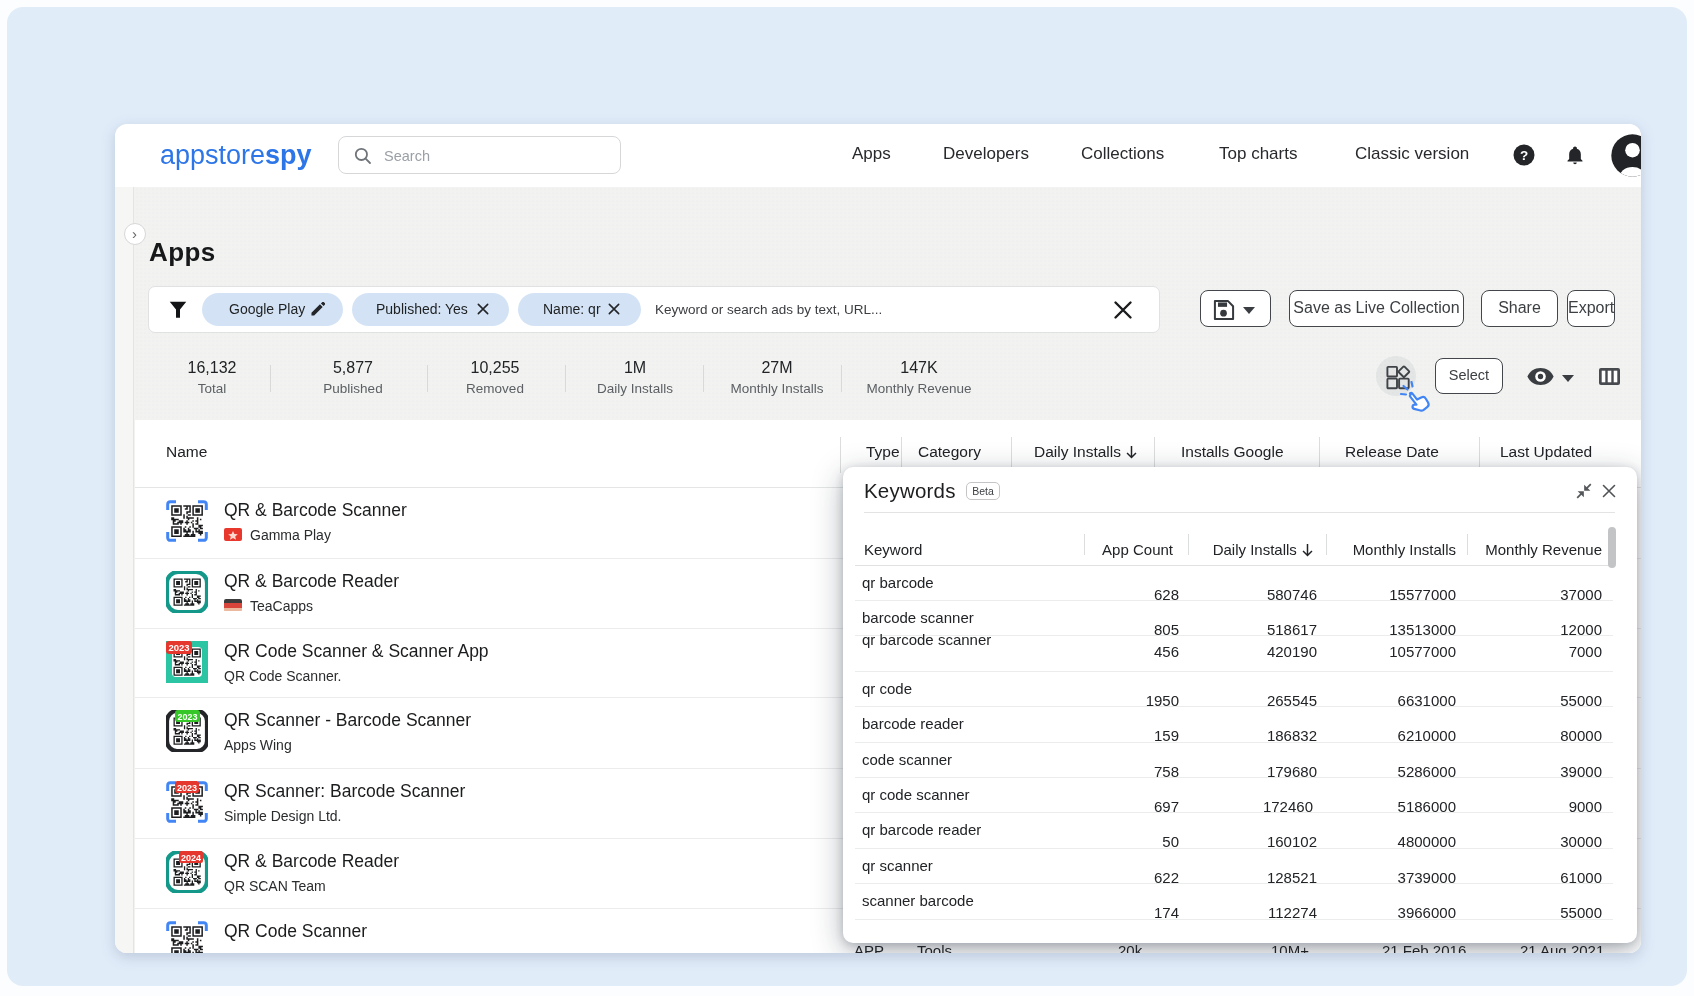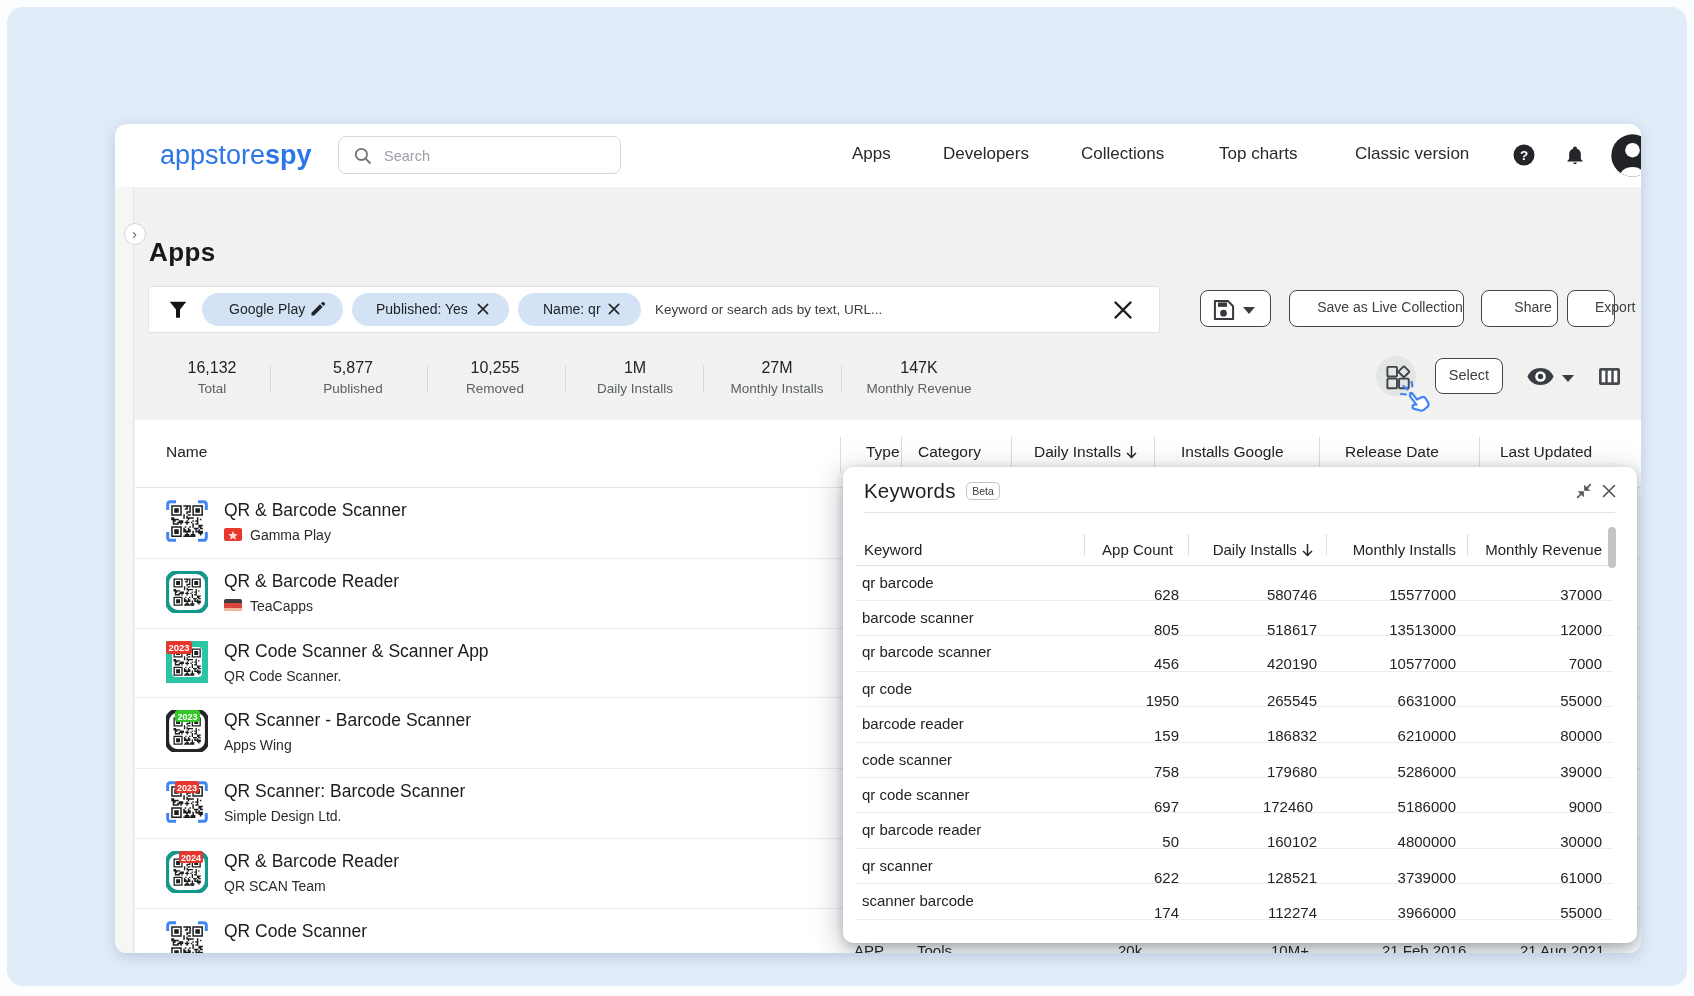--- a/index.html
+++ b/index.html
@@ -10,26 +10,26 @@
 .logo b{font-weight:700;}
 .search{position:absolute;left:200px;top:12px;width:283px;height:38px;border:1px solid #d5d7d9;border-radius:8px;background:#fff;}
 .search .ph{position:absolute;left:45px;top:11px;font-size:14.5px;color:#9aa0a6;}
 .search svg{position:absolute;left:14px;top:9px;}
 .navlink{position:absolute;top:20px;font-size:17px;line-height:19px;color:#27292c;}
 .content{position:absolute;left:0;top:63px;width:1526px;height:766px;background-color:#f2f3f1;background-image:radial-gradient(rgba(140,165,205,0.13) 0.55px,transparent 0.75px);background-size:4px 4px;}
 .siderail{position:absolute;left:0;top:0;width:19px;height:766px;background:#f6f7f5;border-right:1px solid #e4e5e3;}
 .circlebtn{position:absolute;left:9px;top:36px;width:22px;height:22px;border-radius:50%;background:#fff;border:1px solid #d7d7d7;color:#666;}
 .circlebtn:after{content:"\203A";position:absolute;left:7px;top:0px;font-size:15px;line-height:20px;}
 h1{position:absolute;left:34px;top:50px;font-size:26px;font-weight:700;color:#17181a;letter-spacing:0.4px;}
-.filterbar{position:absolute;left:33px;top:99px;width:1012px;height:47px;background:#fff;border:1px solid #e0e2e1;border-radius:2px;}
+.filterbar{position:absolute;left:33px;top:99px;width:1012px;height:47px;background:#fff;border:1px solid #e0e2e1;border-radius:7px;}
 .chip svg{display:block}
 .chip{position:absolute;top:5.5px;height:33px;background:#d3e3f5;border-radius:16.5px;font-size:14px;color:#1e2022;line-height:33px;}
 .fph{position:absolute;left:506px;top:15px;font-size:13.5px;color:#3b3d40;}
 .fx{position:absolute;left:962px;top:11px;width:24px;height:24px;}
-.btn{position:absolute;top:103px;height:37px;background:#fff;border:1.8px solid #43474c;border-radius:8px;font-size:14px;color:#3c4043;text-align:center;line-height:33px;padding-left:27px;}
+.btn{position:absolute;top:103px;height:37px;background:#fff;border:1.8px solid #43474c;border-radius:8px;font-size:16px;color:#3c4043;text-align:center;line-height:33px;}
 .stat{position:absolute;top:171px;text-align:center;}
 .stat .v{font-size:16px;font-weight:500;color:#212326;line-height:20px;}
 .stat .l{font-size:13.5px;color:#5c6064;line-height:20px;margin-top:1px;}
 .statsep{position:absolute;width:1px;height:27px;background:#d9dad8;top:178px;}
 .graycircle{position:absolute;left:1261px;top:169px;width:40px;height:40px;border-radius:50%;background:rgba(60,70,80,0.075);}
 .selectbtn{position:absolute;left:1320px;top:171px;width:68px;height:36px;background:#fff;border:1.8px solid #43474c;border-radius:8px;font-size:14.5px;color:#3c4043;text-align:center;line-height:32px;}
 .table{position:absolute;left:20px;top:233px;width:1506px;height:533px;background:#fff;}
 .th{position:absolute;font-size:15.5px;color:#212326;top:23px;}
 .thsep{position:absolute;width:1px;height:36px;background:#dcdedd;top:17px;}
 .hdivider{position:absolute;left:0;top:67px;width:1506px;height:1px;background:#e4e6e5;}
@@ -389,21 +389,21 @@
           <span class="n" style="right:157px;width:120px">15577000</span>
           <span class="n" style="right:11px;width:110px">37000</span>
         </div>
 <div class="kwrow" style="top:132.9px">
           <span class="k">barcode scanner</span>
           <span class="n" style="right:434px;width:100px">805</span>
           <span class="n" style="right:296px;width:110px">518617</span>
           <span class="n" style="right:157px;width:120px">13513000</span>
           <span class="n" style="right:11px;width:110px">12000</span>
         </div>
-<div class="kwrow" style="top:167px">
+<div class="kwrow" style="top:155px">
           <span class="k">qr barcode scanner</span>
           <span class="n" style="right:434px;width:100px">456</span>
           <span class="n" style="right:296px;width:110px">420190</span>
           <span class="n" style="right:157px;width:120px">10577000</span>
           <span class="n" style="right:11px;width:110px">7000</span>
         </div>
 <div class="kwrow" style="top:203.7px">
           <span class="k">qr code</span>
           <span class="n" style="right:434px;width:100px">1950</span>
           <span class="n" style="right:296px;width:110px">265545</span>

